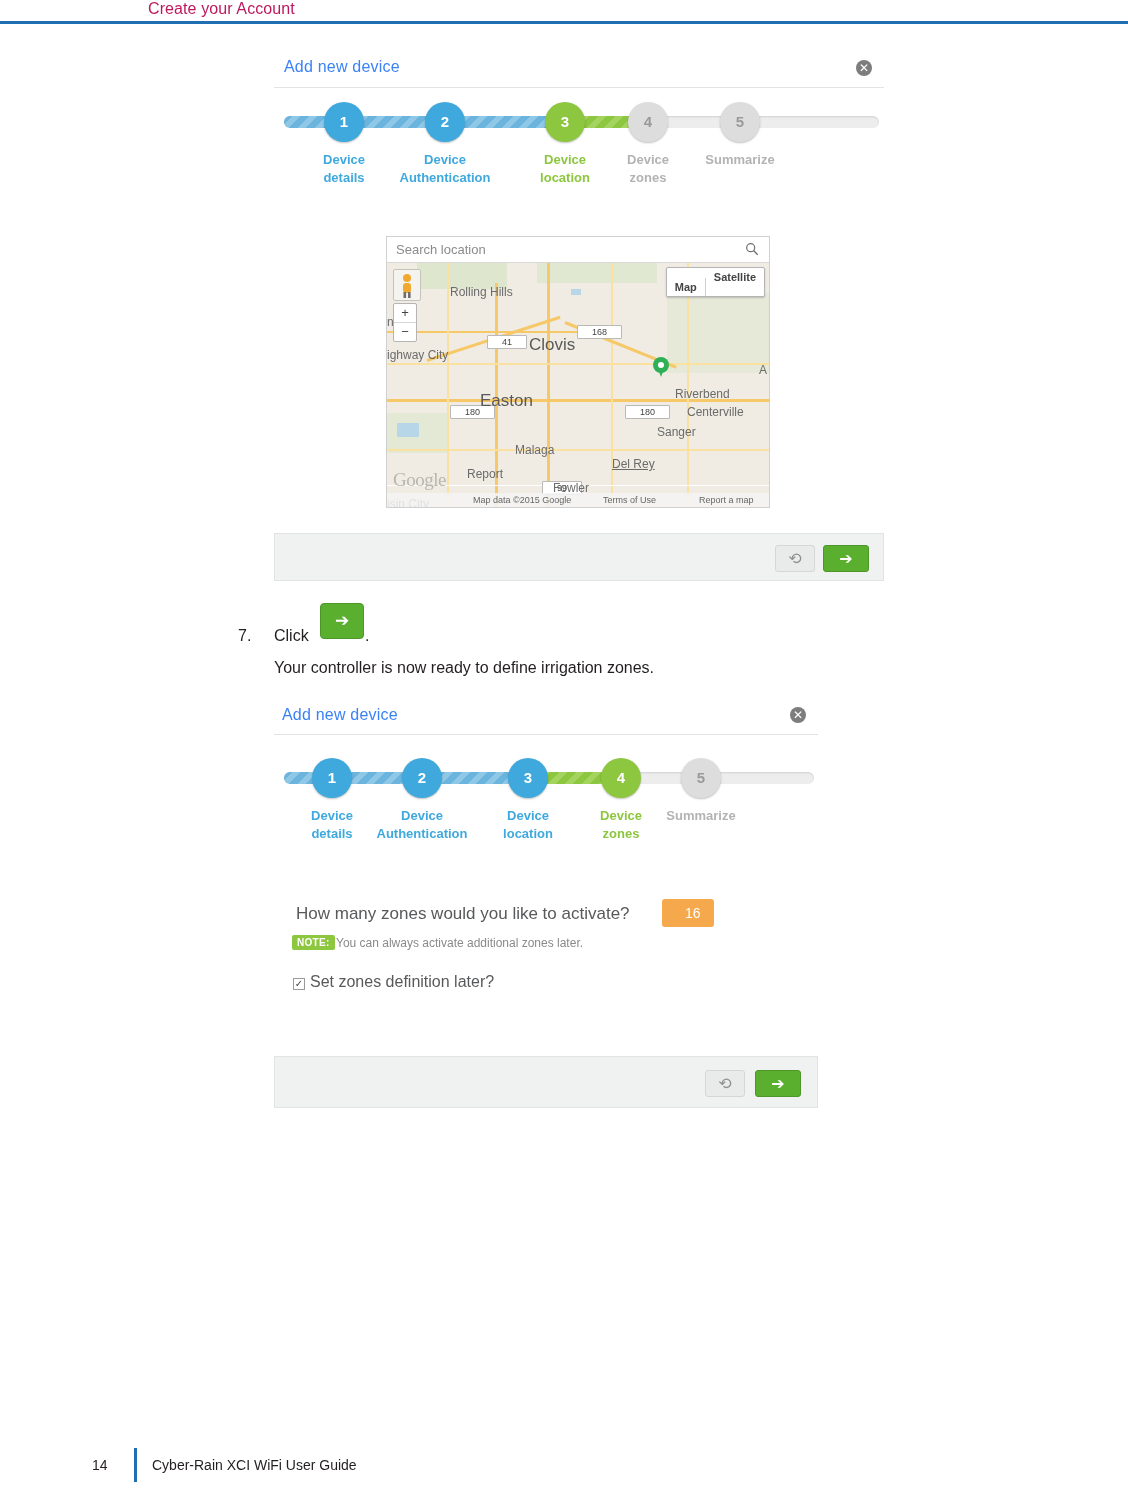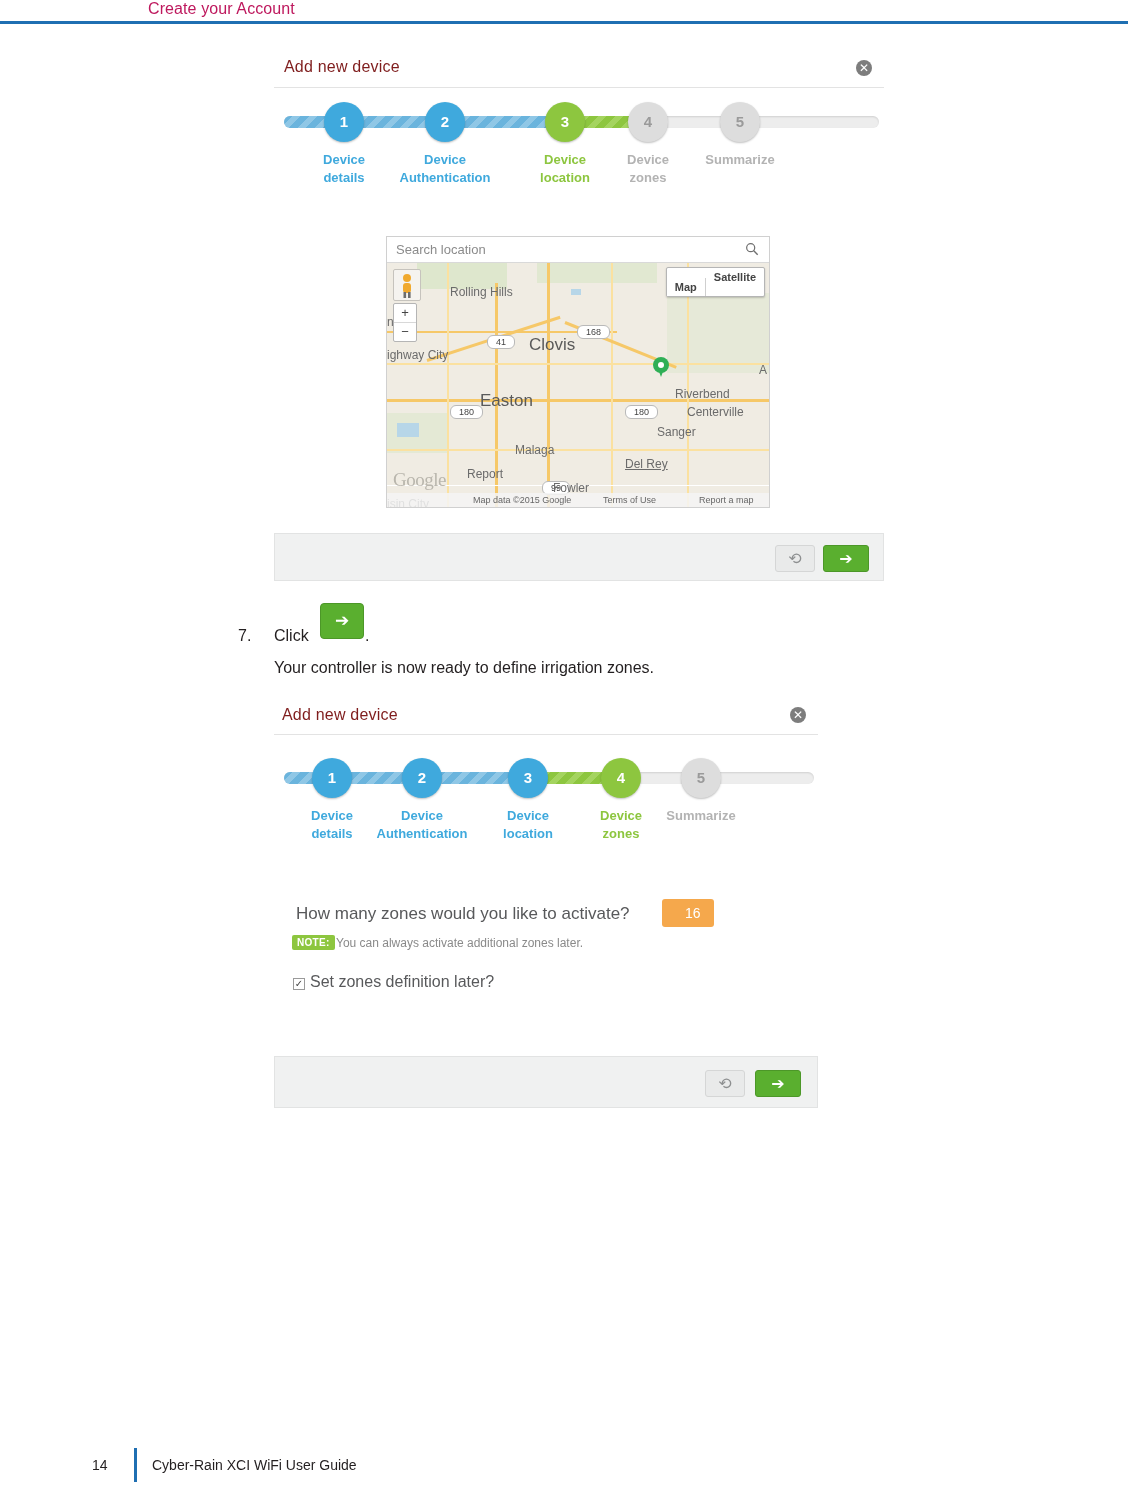--- a/index.html
+++ b/index.html
@@ -23,21 +23,21 @@
     position:absolute; left:0; top:21px; width:1128px; height:3px;
     background:#1f6fb2;
   }
   
   .dialog{
     position:absolute;
     background:#ffffff;
     box-sizing:border-box;
   }
   .dlg-title{
-    font-size:16px; color:#7f1d1d; letter-spacing:.2px;
+    font-size:16px; color:#3b82f6; letter-spacing:.2px;
   }
   .dlg-rule{
     position:absolute; height:1px; background:#e3e3e3;
   }
   .close-x{
     position:absolute;
     width:16px;height:16px;border-radius:50%;
     background:#7d7d7d; color:#fff;
     font-size:12px;line-height:16px;text-align:center;
     font-family:"DejaVu Sans", sans-serif;
@@ -113,22 +113,22 @@
   .zoomctl div:first-child{border-bottom:1px solid #d8d8d8;}
   .road{position:absolute;background:#f6c868;}
   .road2{position:absolute;background:#fbe1a0;}
   .roadw{position:absolute;background:#ffffff;}
   .green-patch{position:absolute;background:#d5e6c3;}
   .blue-patch{position:absolute;background:#b7d6e8;}
   .maplabel{position:absolute;font-size:12px;color:#6b6b6b;}
   .maplabel.big{font-size:17px;color:#5a5a5a;}
   .shield{
     position:absolute;background:#ffffff;border:1px solid #b9b9b9;
-    border-radius:6px;font-size:9px;color:#444;text-align:center;
-    line-height:12px;height:12px;padding:0 8px;
+    border-radius:1px;font-size:9px;color:#444;text-align:center;
+    line-height:12px;height:12px;padding:0 14px;
   }
   .marker{
     position:absolute;width:16px;height:16px;border-radius:50% 50% 50% 50%;
     background:#2faf56;
   }
   .marker:after{
     content:"";position:absolute;left:5px;top:12px;
     border-left:3px solid transparent;border-right:3px solid transparent;
     border-top:8px solid #2faf56;
   }
@@ -274,21 +274,21 @@
       <div class="maplabel" style="left:63px;top:22px;">Rolling Hills</div>
       <div class="maplabel" style="left:0px;top:52px;">nd</div>
       <div class="maplabel" style="left:0px;top:85px;">ighway City</div>
       <div class="maplabel big" style="left:142px;top:72px;">Clovis</div>
       <div class="maplabel big" style="left:93px;top:128px;">Easton</div>
       <div class="maplabel" style="left:288px;top:124px;">Riverbend</div>
       <div class="maplabel" style="left:300px;top:142px;">Centerville</div>
       <div class="maplabel" style="left:270px;top:162px;">Sanger</div>
       <div class="maplabel" style="left:372px;top:100px;">A</div>
       <div class="maplabel" style="left:128px;top:180px;">Malaga</div>
-      <div class="maplabel" style="left:238px;top:194px;text-decoration:underline;">Del Rey</div>
+      <div class="maplabel" style="left:225px;top:194px;text-decoration:underline;">Del Rey</div>
       <div class="maplabel" style="left:80px;top:204px;">Report</div>
       <div class="maplabel" style="left:166px;top:218px;">Fowler</div>
       <div class="maplabel" style="left:0px;top:234px;">isin City</div>
 
       <div class="marker" style="left:266px;top:94px;"></div>
 
       <div class="pegman">
         <svg viewBox="0 0 26 30" width="26" height="30">
           <circle cx="13" cy="8" r="4" fill="#f0a92e"></circle>
           <rect x="9" y="13" width="8" height="10" rx="3" fill="#f0a92e"></rect>

